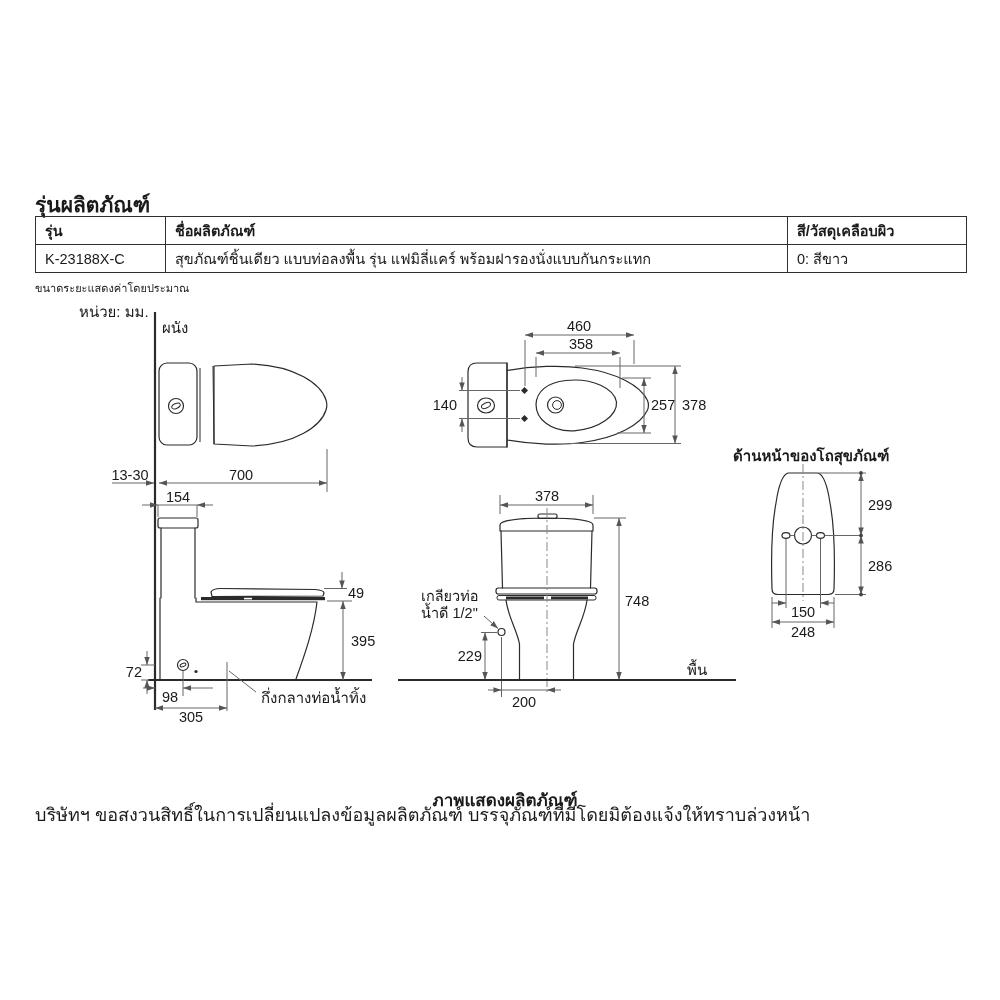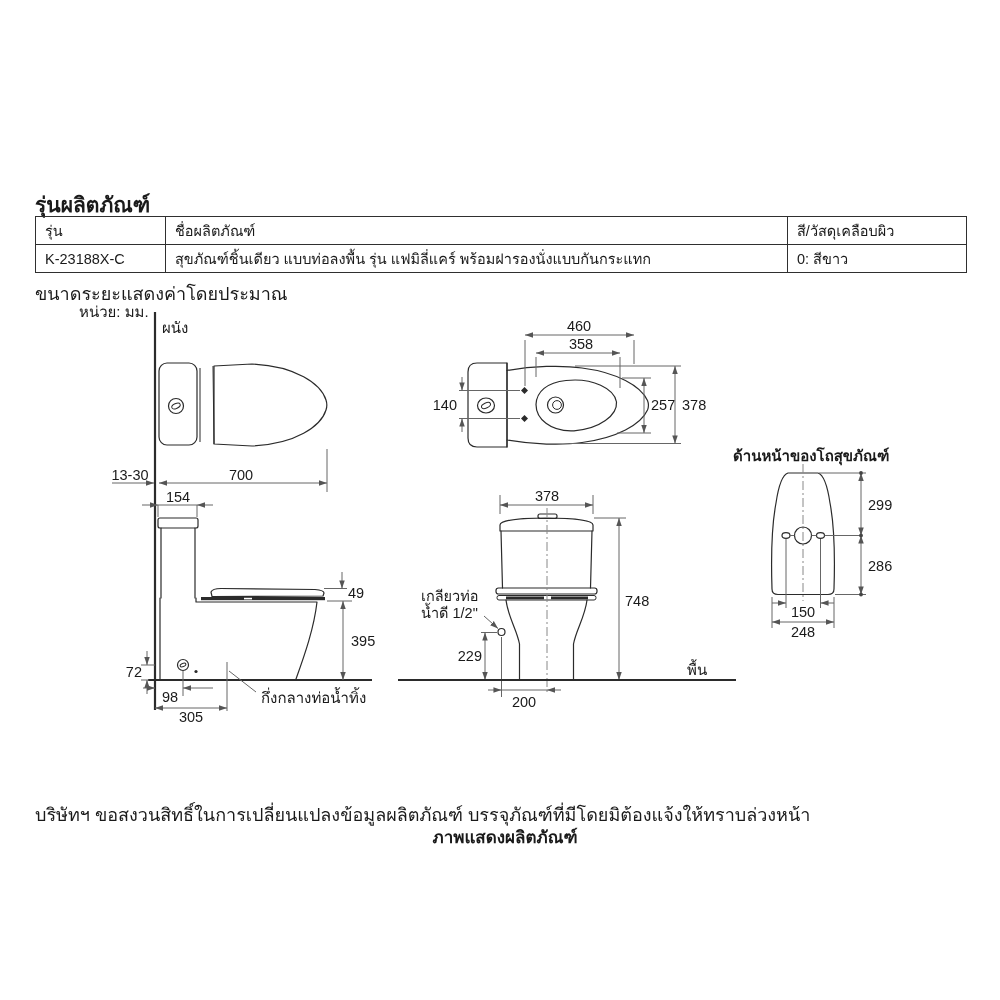--- a/index.html
+++ b/index.html
@@ -3,28 +3,28 @@
 <meta charset="utf-8">
 <style>
   html,body{margin:0;padding:0;background:#fff;}
   #stage{position:relative;width:1000px;height:1000px;background:#fff;overflow:hidden;
          font-family:"Liberation Sans","DejaVu Sans",sans-serif;color:#1a1a1a;}
   .abs{position:absolute;}
   #model-title{left:35px;top:188px;font-size:21px;font-weight:bold;}
   #spec-table{left:35px;top:216px;width:931px;border-collapse:collapse;table-layout:fixed;}
   #spec-table td{border:1.3px solid #2f2f2f;font-size:14.5px;padding:2px 9px;vertical-align:middle;
                  white-space:nowrap;overflow:hidden;}
-  #spec-table tr.hd td{font-weight:normal;height:22px;}
+  #spec-table tr.hd td{font-weight:bold;height:22px;}
   #spec-table tr.rw td{height:18px;margin-top:12px;}
   .c1{width:130px;} .c2{width:622px;} .c3{width:179px;}
-  #approx-note{left:35px;top:279px;font-size:18px;}
+  #approx-note{left:35px;top:279px;font-size:11px;}
   #unit-note{left:35px;top:300px;font-size:15px;margin-left:44px;}
   #note1{left:35px;top:744px;font-size:15px;}
   #note2{left:35px;top:766px;font-size:18px;margin-top:34px;}
-  #product-image-title{left:400px;top:823px;width:210px;text-align:center;font-size:17px;font-weight:bold;}
+  #product-image-title{left:400px;top:786px;width:210px;text-align:center;font-size:17px;font-weight:bold;}
   
   svg text{font-family:"Liberation Sans","DejaVu Sans",sans-serif;fill:#1a1a1a;}
   .dt{font-size:14.5px;}
   .lb{font-size:15px;}
   .tt{font-size:15px;font-weight:bold;}
   .art{fill:none;stroke:#2b2b2b;stroke-width:1.2;stroke-linejoin:round;stroke-linecap:round;}
   .thin{fill:none;stroke:#2b2b2b;stroke-width:1;}
   .wall{stroke:#2b2b2b;stroke-width:2.2;}
   .dl{fill:none;stroke:#666;stroke-width:1;}
   .dim{fill:none;stroke:#666;stroke-width:1;marker-start:url(#ah);marker-end:url(#ah);}

